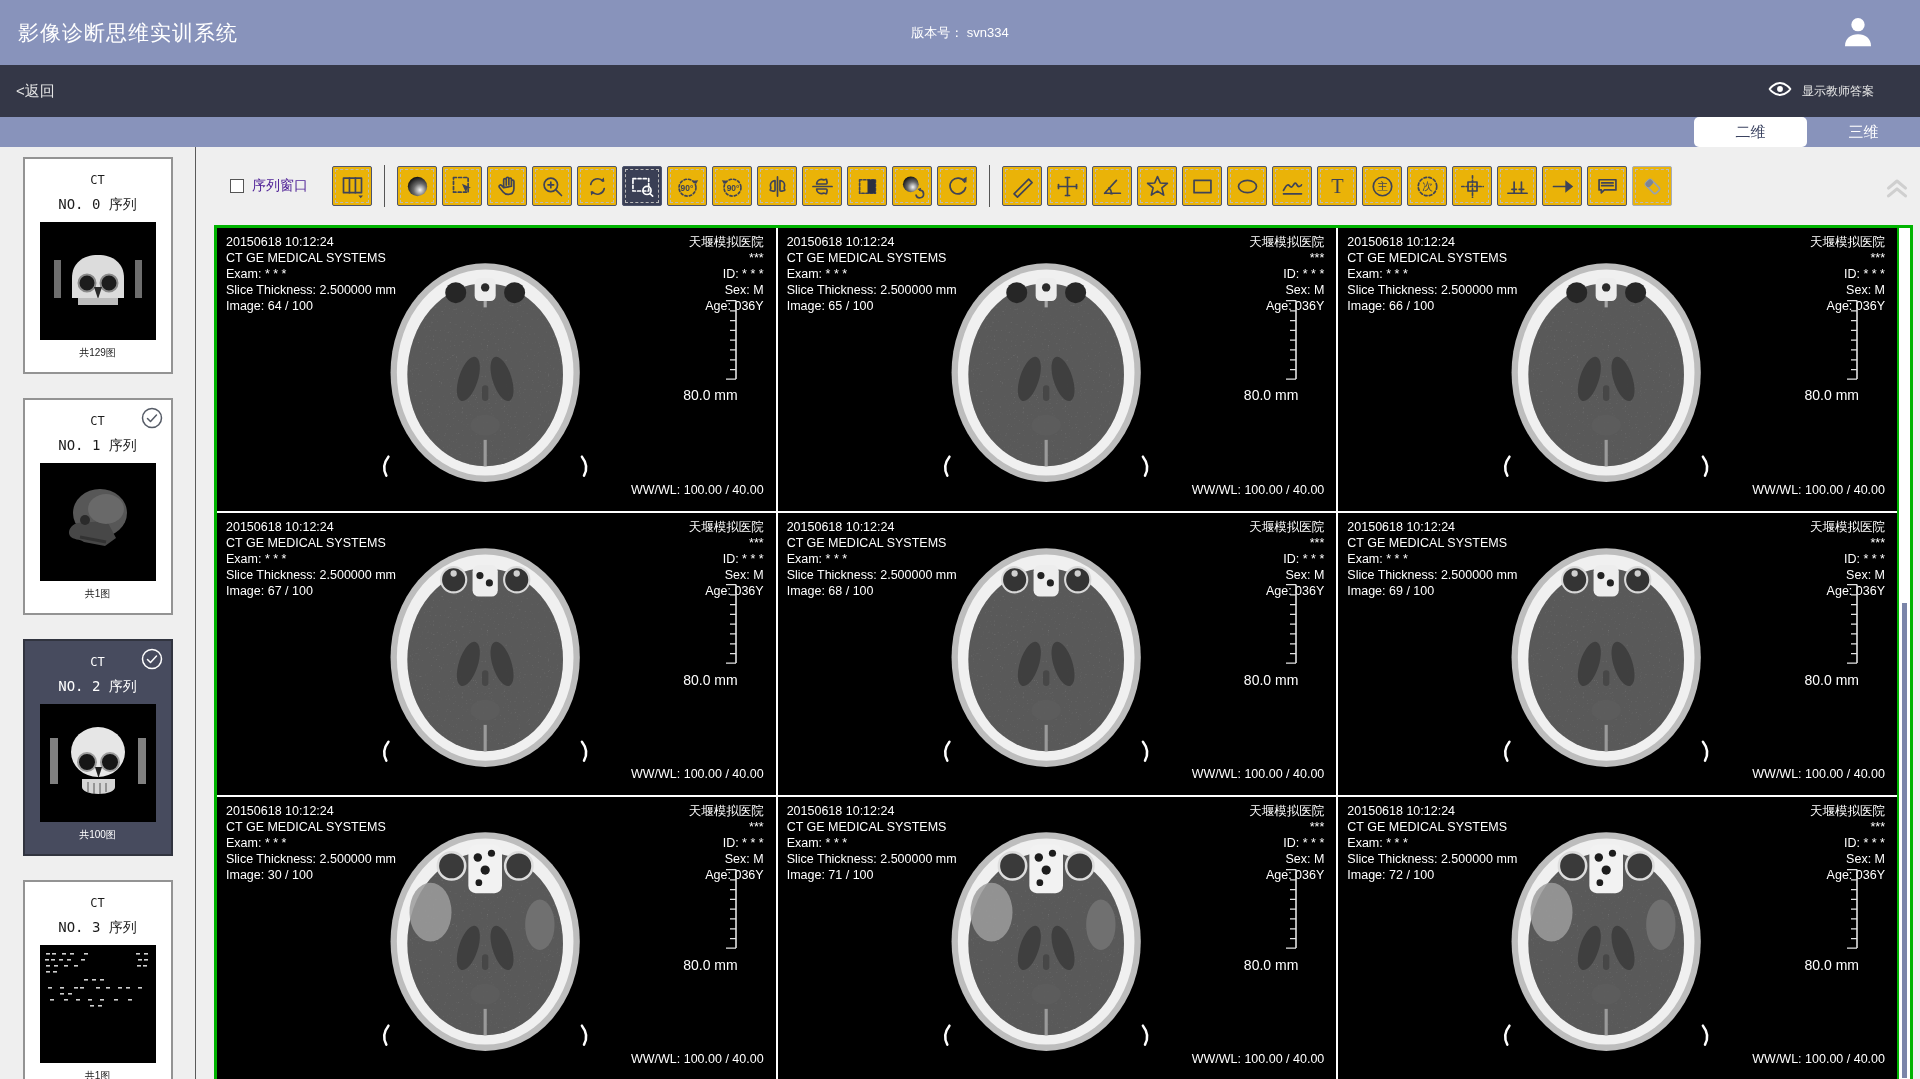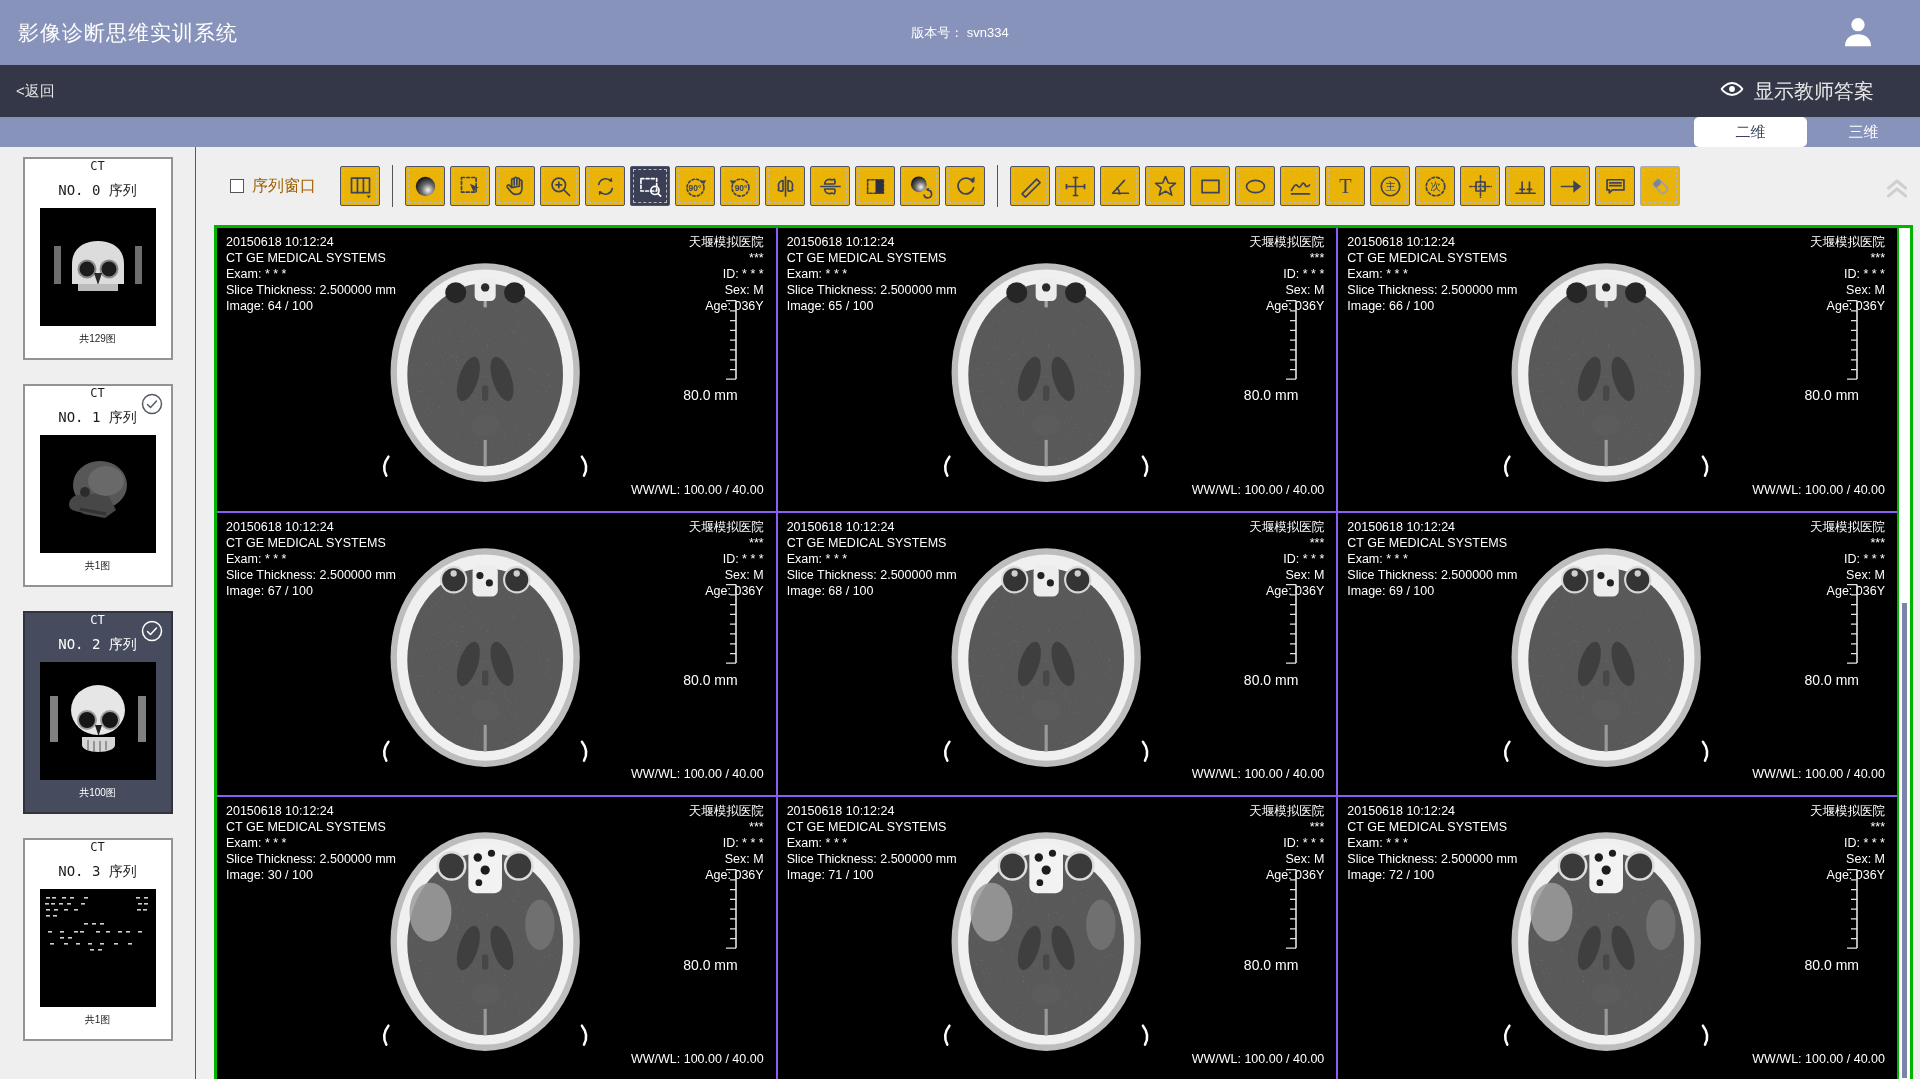--- a/index.html
+++ b/index.html
@@ -10,62 +10,62 @@
   
   .hdr{position:relative;height:65px;background:#8893bb;display:flex;align-items:center;}
   .hdr-title{color:#fff;font-size:21px;margin-left:18px;letter-spacing:1px;}
   .hdr-version{position:absolute;left:50%;top:50%;transform:translate(-50%,-50%);
                color:#fff;font-size:13px;white-space:nowrap;}
   .hdr-user{position:absolute;right:42px;top:12px;width:40px;height:40px;}
 
   .nav{height:52px;background:#343747;display:flex;align-items:center;color:#e5e5e5;}
   .nav-back{margin-left:16px;font-size:15px;cursor:pointer;}
   .nav-right{margin-left:auto;margin-right:46px;display:flex;align-items:center;gap:9px;cursor:pointer;}
-  .nav-right .lbl{font-size:20px;font-family:Liberation Serif, serif;}
+  .nav-right .lbl{font-size:12px;font-family:Liberation Serif, serif;}
 
   .tabstrip{position:relative;height:30px;background:#8893bb;}
   .tabs{position:absolute;right:0;top:0;height:30px;display:flex;}
   .tab{width:113px;height:30px;display:flex;align-items:center;justify-content:center;
        font-size:15px;color:#fff;cursor:pointer;}
   .tab.active{background:#fff;color:#3a4260;border-radius:5px;}
 
   
   .content{display:flex;height:939px;}
   .sidebar{width:196px;background:#efefef;border-right:1px solid #5a5a5a;
            padding-top:10px;overflow:hidden;}
   .card{position:relative;width:150px;margin:0 auto 24px auto;background:#fff;
-        border:2px solid #939393;padding:0 0 12px 0;text-align:center;
+        border:2px solid #939393;padding:14px 0 12px 0;text-align:center;
         color:#1c1c1c;cursor:pointer;}
   .card.selected{background:#474b5e;border-color:#31343f;color:#fff;}
   .card .modality{font-family:"DejaVu Sans Mono",monospace;font-size:12px;}
   .card .sname{font-family:"DejaVu Sans Mono",monospace;font-size:14px;margin-top:9px;}
   .card .thumb{width:116px;height:118px;margin:8px auto 6px auto;background:#000;}
   .card .thumb svg{display:block;width:100%;height:100%;}
   .card .scount{font-size:10px;font-family:Liberation Sans, sans-serif;}
   .card .chk{position:absolute;top:6px;right:7px;width:24px;height:24px;}
 
   .main{flex:1;display:flex;flex-direction:column;position:relative;}
   .toolbar{height:78px;display:flex;align-items:center;padding-left:34px;position:relative;}
   .cbgroup{display:flex;align-items:center;gap:8px;margin-right:24px;}
   .cbox{width:14px;height:14px;border:1.5px solid #555;background:#fff;}
-  .cblabel{font-size:16px;color:#a16207;font-family:Liberation Mono, monospace;}
+  .cblabel{font-size:14px;color:#4c1d95;font-family:Liberation Mono, monospace;}
   .tbtn{width:40px;height:40px;background:#eab308;border:1px solid #4d546c;border-radius:2px;
         outline:1px dashed #b9b9b9;outline-offset:-4px;display:flex;align-items:center;
         justify-content:center;margin-right:5px;cursor:pointer;flex:none;}
   .tbtn.active{background:#3a3f55;}
   .tbtn.disabled{border-color:#a7adb9;cursor:default;}
   .tbtn svg{display:block;}
   .tsep{width:1px;height:42px;background:#555;margin:0 12px 0 7px;flex:none;}
   .collapse{position:absolute;right:6px;top:22px;width:34px;height:34px;cursor:pointer;}
 
   
   .viewer{flex:1;margin:0 7px 3px 18px;position:relative;border:3px solid #00b400;background:#000;}
   .vgrid{position:absolute;left:0;top:0;bottom:0;right:13px;display:grid;
          grid-template-columns:repeat(3,1fr);grid-template-rows:repeat(3,1fr);
-         gap:2px;background:#8b5cf6;}
+         gap:2px;background:#ffffff;}
   .cell{position:relative;background:#000;overflow:hidden;color:#fff;}
   .ctimg{position:absolute;inset:0;display:flex;align-items:center;justify-content:center;
          padding-right:22px;}
   .ctimg svg{height:93%;}
   .ovl{position:absolute;font-size:12.5px;line-height:16px;white-space:nowrap;}
   .ovl.tl{top:6px;left:9px;}
   .ovl.tr{top:6px;right:12px;text-align:right;}
   .ovl.wl{bottom:13px;right:12px;}
   .ruler{position:absolute;right:38px;top:25%;height:37%;display:flex;flex-direction:column;
          align-items:flex-end;}

